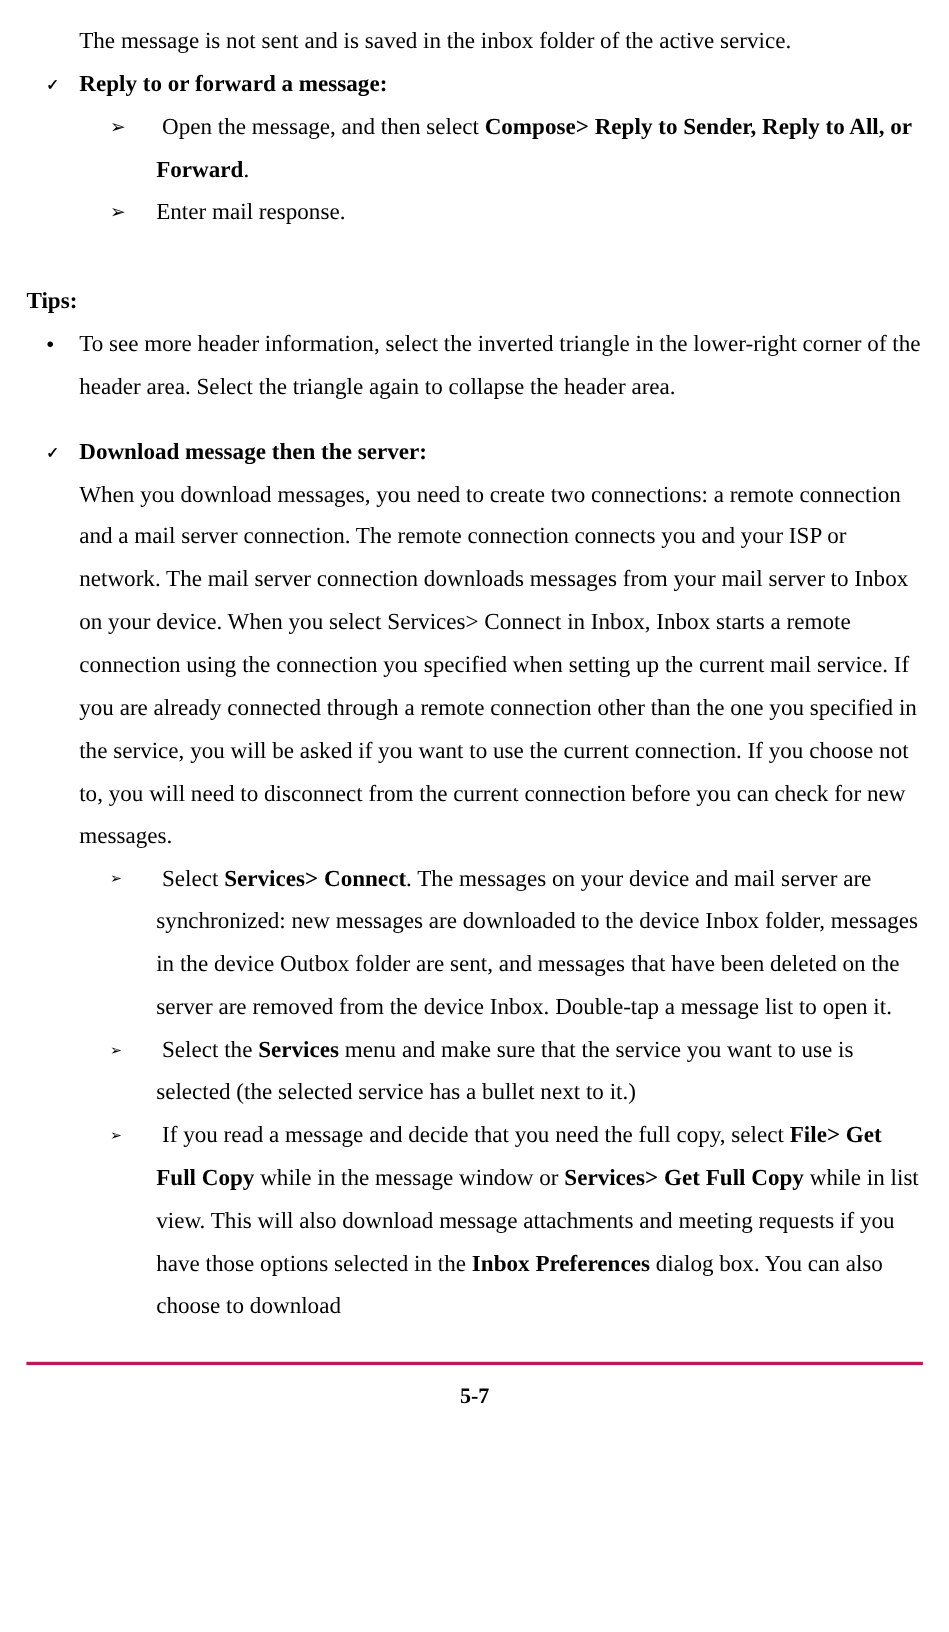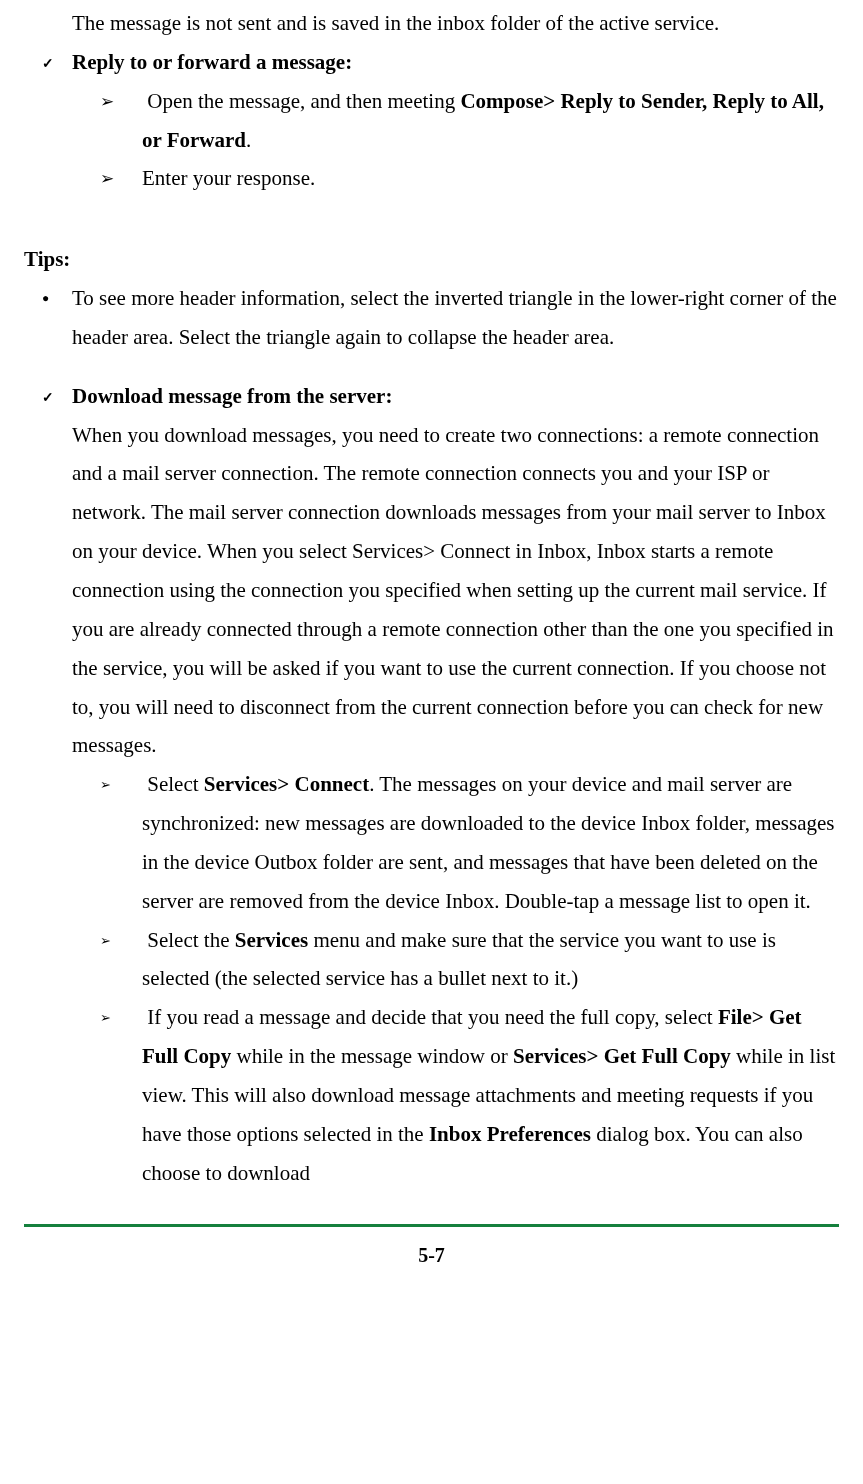--- a/index.html
+++ b/index.html
@@ -7,21 +7,21 @@
     font-size: 21px;
     line-height: 1.85;
     color: #000;
     margin: 0;
     padding: 0 24px;
     background: #fff;
     width: 863px;
     box-sizing: border-box;
   }
   .content {
-    padding-top: 4px;
+    padding-top: 18px;
   }
   .line {
     margin: 0;
   }
   .indent-48 { padding-left: 48px; }
   .indent-118 { padding-left: 118px; }
   .indent-0 { padding-left: 0; margin-top: 42px; }
   .bold { font-weight: bold; }
   .check::before {
     content: "✓";
@@ -53,55 +53,55 @@
     width: 30px;
     font-size: 12px;
     vertical-align: 3px;
     margin-left: -30px;
   }
   .li-block {
     position: relative;
     font-family: Liberation Serif, serif;
   }
   .footer {
-    border-top: 3px solid #15803d;
+    border-top: 3px solid #be185d;
     margin-top: 32px;
     padding-top: 10px;
     text-align: center;
     font-weight: bold;
     font-size: 20px;
   }
   b { font-weight: bold; }
 </style>
 </head>
 <body>
 
 <div class="content">
 
   <p class="line indent-48">The message is not sent and is saved in the inbox folder of the active service.</p>
 
   <p class="line indent-48 li-block check bold">Reply to or forward a message:</p>
 
   <p class="line indent-118 li-block arrow">
-    <span>Open the message, and then meeting </span><b>Compose&gt; Reply to Sender, Reply to All, or Forward</b><span>.</span>
+    <span>Open the message, and then select </span><b>Compose&gt; Reply to Sender, Reply to All, or Forward</b><span>.</span>
   </p>
 
-  <p class="line indent-118 li-block arrow">Enter your response.</p>
+  <p class="line indent-118 li-block arrow">Enter mail response.</p>
 
 
   <p class="line indent-0 bold">Tips:</p>
 
 
   <p class="line indent-48 li-block bullet">To see more header information, select the inverted triangle in the lower-right corner of the header area. Select the triangle again to collapse the header area.</p>
 
   <div style="height:20px;"></div>
 
 
 
-  <p class="line indent-48 li-block check bold">Download message from the server:</p>
+  <p class="line indent-48 li-block check bold">Download message then the server:</p>
 
   <p class="line indent-48">When you download messages, you need to create two connections: a remote connection and a mail server connection. The remote connection connects you and your ISP or network. The mail server connection downloads messages from your mail server to Inbox on your device. When you select Services&gt; Connect in Inbox, Inbox starts a remote connection using the connection you specified when setting up the current mail service. If you are already connected through a remote connection other than the one you specified in the service, you will be asked if you want to use the current connection. If you choose not to, you will need to disconnect from the current connection before you can check for new messages.</p>
 
   <p class="line indent-118 li-block arrow-sm">
     <span>Select </span><b>Services&gt; Connect</b><span>. The messages on your device and mail server are synchronized: new messages are downloaded to the device Inbox folder, messages in the device Outbox folder are sent, and messages that have been deleted on the server are removed from the device Inbox. Double-tap a message list to open it.</span>
   </p>
 
   <p class="line indent-118 li-block arrow-sm">
     <span>Select the </span><b>Services</b><span> menu and make sure that the service you want to use is selected (the selected service has a bullet next to it.)</span>
   </p>

